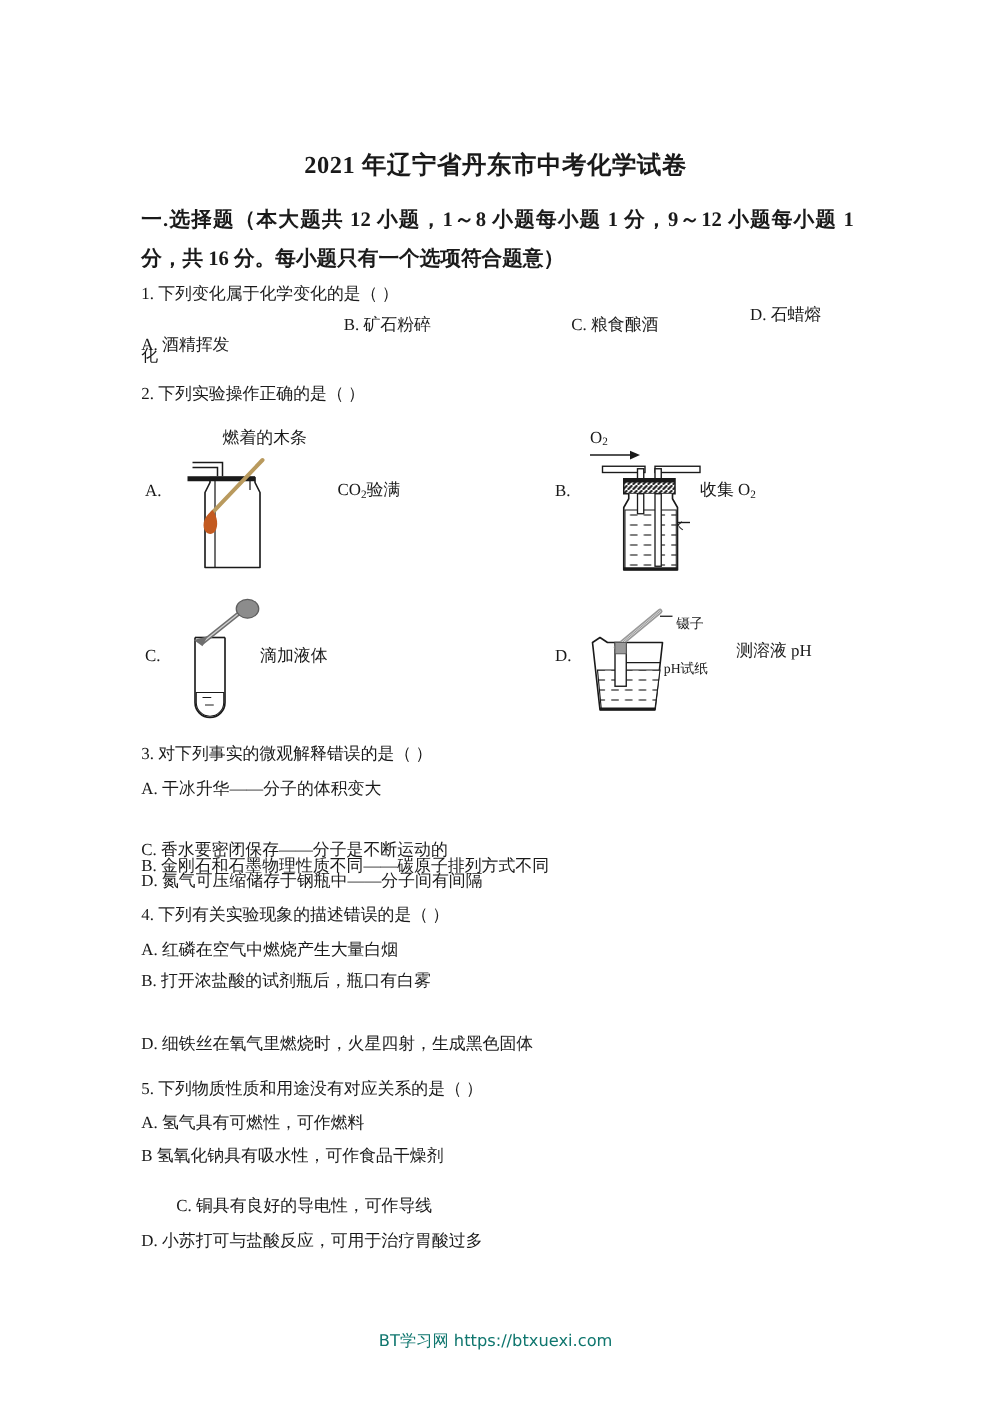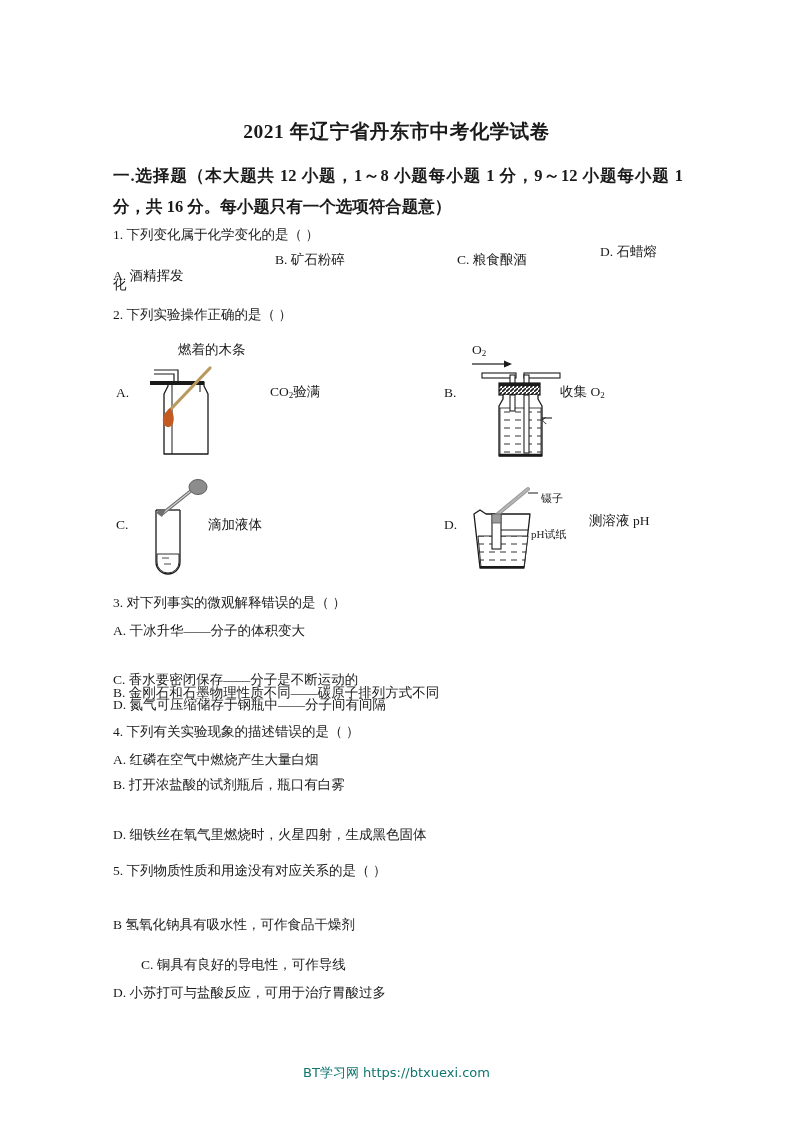--- a/index.html
+++ b/index.html
@@ -254,20 +254,24 @@
   <div class="opt" style="left:113px; top:775px;">
     <span>B.</span>
     <span>打开浓盐酸的试剂瓶后，瓶口有白雾</span>
   </div>
   <div class="opt" style="left:113px; top:825px;">
     <span>D.</span>
     <span>细铁丝在氧气里燃烧时，火星四射，生成黑色固体</span>
   </div>
 
   <div class="q-stem" style="left:113px; top:861px;text-align:right;">5. 下列物质性质和用途没有对应关系的是（      ）</div>
+  <div class="opt" style="left:113px; top:888px;">
+    <span>A.</span>
+    <span>氢气具有可燃性，可作燃料</span>
+  </div>
   <div class="opt" style="left:113px; top:915px;">
     <span>B</span>
     <span>氢氧化钠具有吸水性，可作食品干燥剂</span>
   </div>
   <div class="opt" style="left:113px; top:955px;margin-left:28px;">
     <span>C.</span>
     <span>铜具有良好的导电性，可作导线</span>
   </div>
   <div class="opt" style="left:113px; top:983px;">
     <span>D.</span>

